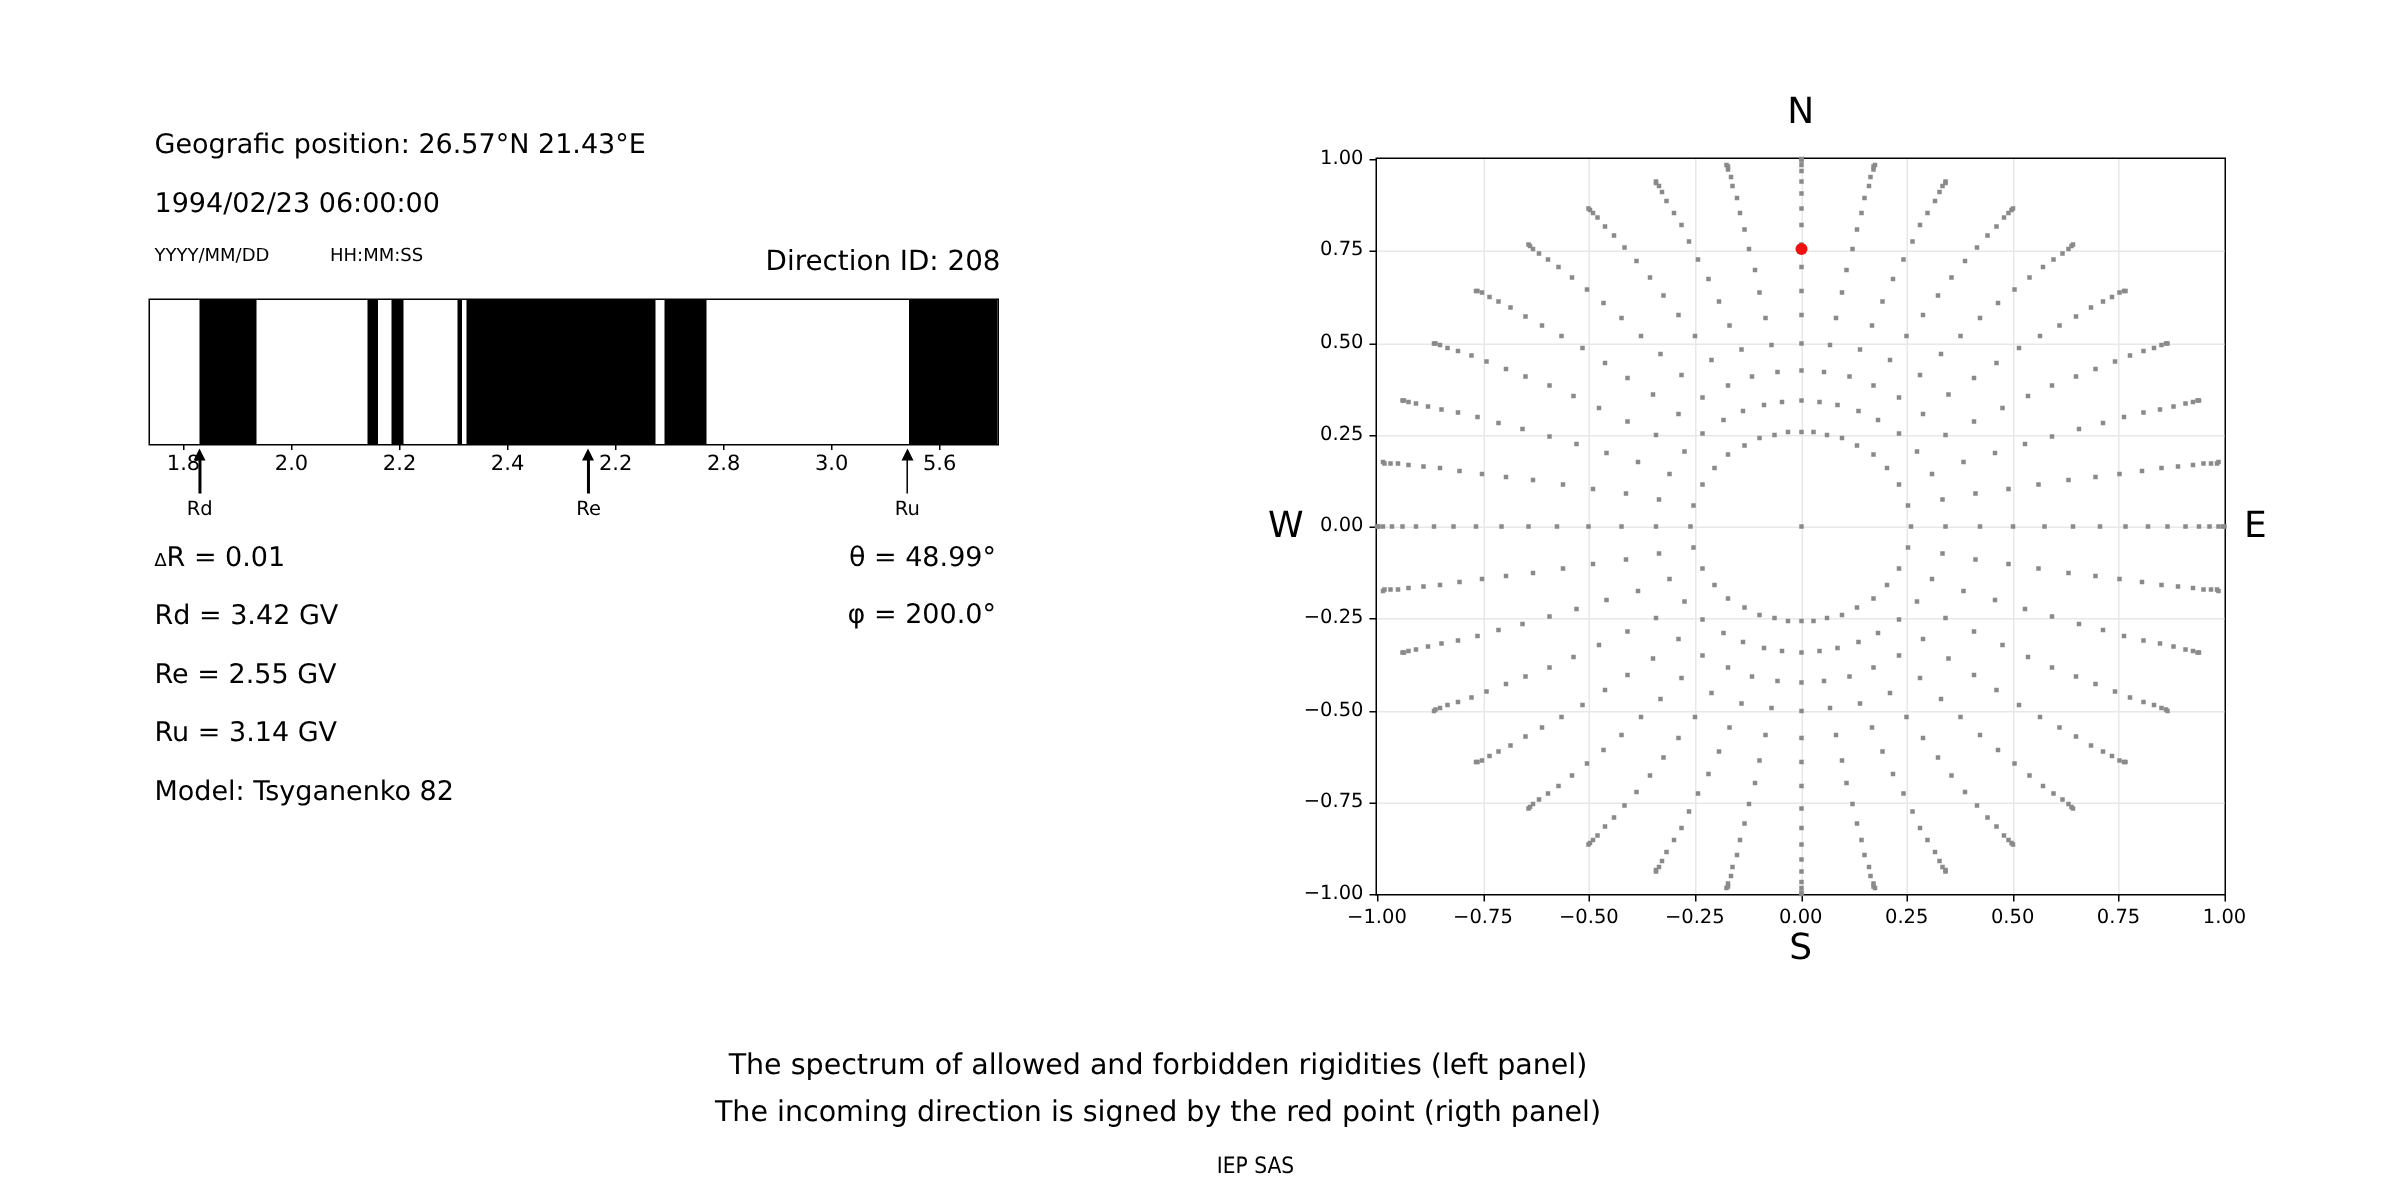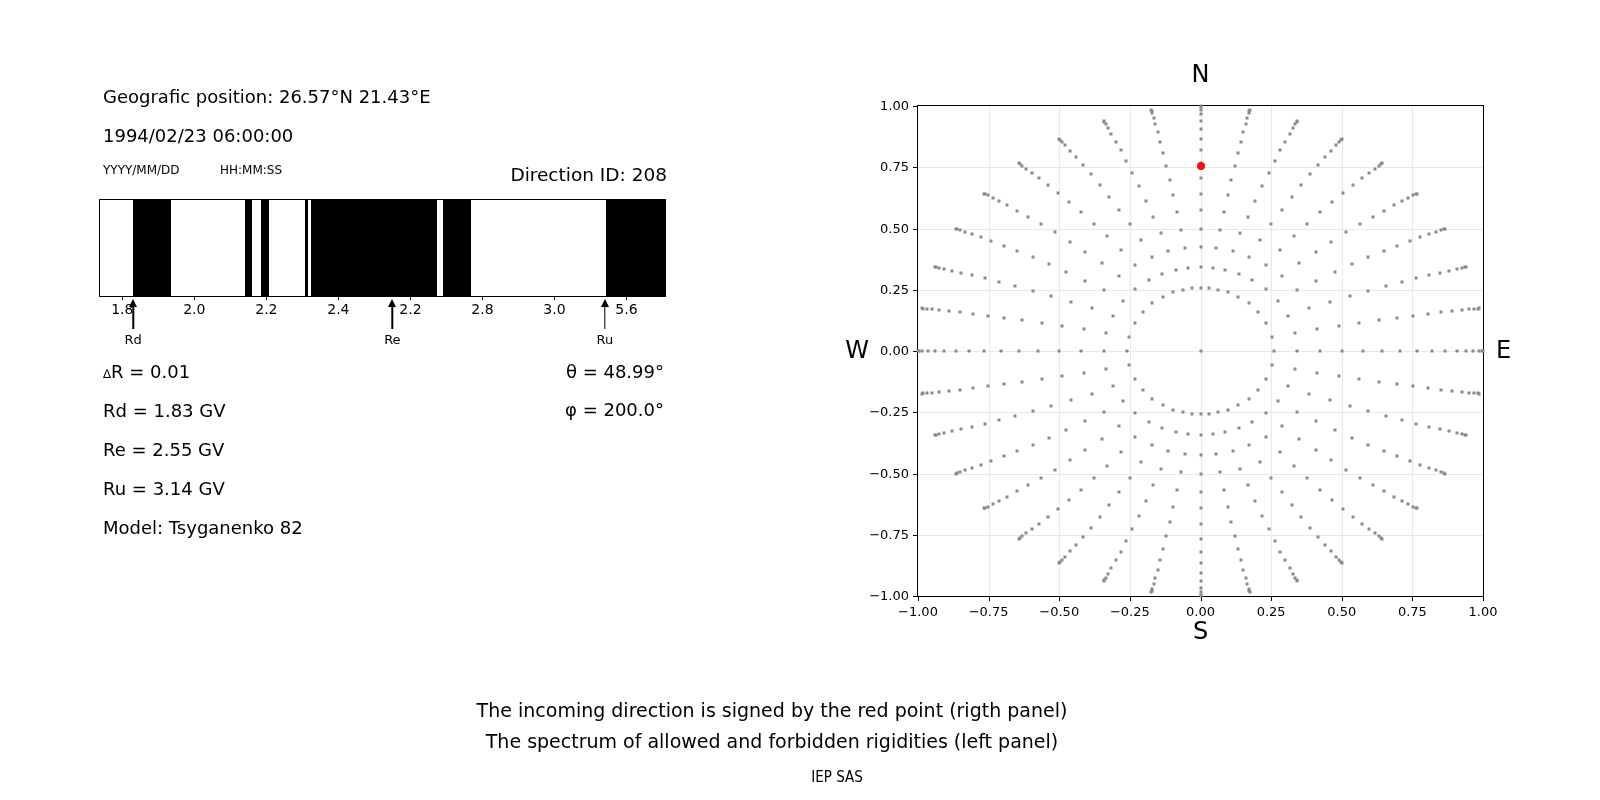--- a/index.html
+++ b/index.html
@@ -99,21 +99,21 @@
       <div class="marker-label" style="left: 5.86361%;">Rd</div>
       <div class="marker-head" style="left: 51.7527%;"></div>
       <div class="marker-shaft" style="left: 51.7527%;"></div>
       <div class="marker-label" style="left: 51.7527%;">Re</div>
       <div class="marker-head" style="left: 89.3563%;"></div>
       <div class="marker-shaft" style="left: 89.3563%;"></div>
       <div class="marker-label" style="left: 89.3563%;">Ru</div>
     </div>
 
   <div class="info-line" id="delta-line"><span class="small-sym">∆</span><span>R = 0.01</span></div>
-  <div class="info-line" id="rd-line">Rd = 1.83 GV</div>
+  <div class="info-line" id="rd-line">Rd = 3.42 GV</div>
   <div class="info-line" id="re-line">Re = 2.55 GV</div>
   <div class="info-line" id="ru-line">Ru = 3.14 GV</div>
   <div class="info-line" id="model-line">Model: Tsyganenko 82</div>
   <div class="info-line" id="theta-line">θ = 48.99°</div>
   <div class="info-line" id="phi-line">φ = 200.0°</div>
 
   <div class="abs" id="right-axis">
     <div class="compass" id="compass-n">N</div>
     <div class="compass" id="compass-s">S</div>
     <div class="compass" id="compass-w">W</div>
@@ -742,18 +742,18 @@
       <div class="dot" style="left: 42.3976%; top: 5.32688%; background: rgb(138, 138, 138);"></div>
       <div class="dot" style="left: 42.018%; top: 3.69834%; background: rgb(138, 138, 138);"></div>
       <div class="dot" style="left: 41.7157%; top: 2.41953%; background: rgb(138, 138, 138);"></div>
       <div class="dot" style="left: 41.4958%; top: 1.49954%; background: rgb(138, 138, 138);"></div>
       <div class="dot" style="left: 41.3623%; top: 0.944923%; background: rgb(138, 138, 138);"></div>
       <div class="dot" style="left: 41.3176%; top: 0.759612%; background: rgb(138, 138, 138);"></div>
       <div id="red-point" style="left: 50%; top: 12.25%; background: rgb(238, 17, 17);"></div>
     </div>
 
   <div class="abs" id="caption">
+    <div>The spectrum of allowed and forbidden rigidities (left panel)</div>
     <div>The incoming direction is signed by the red point (rigth panel)</div>
-    <div>The spectrum of allowed and forbidden rigidities (left panel)</div>
   </div>
   <div class="abs" id="credit">IEP SAS</div>
 
 </div>
 
 </body></html>

